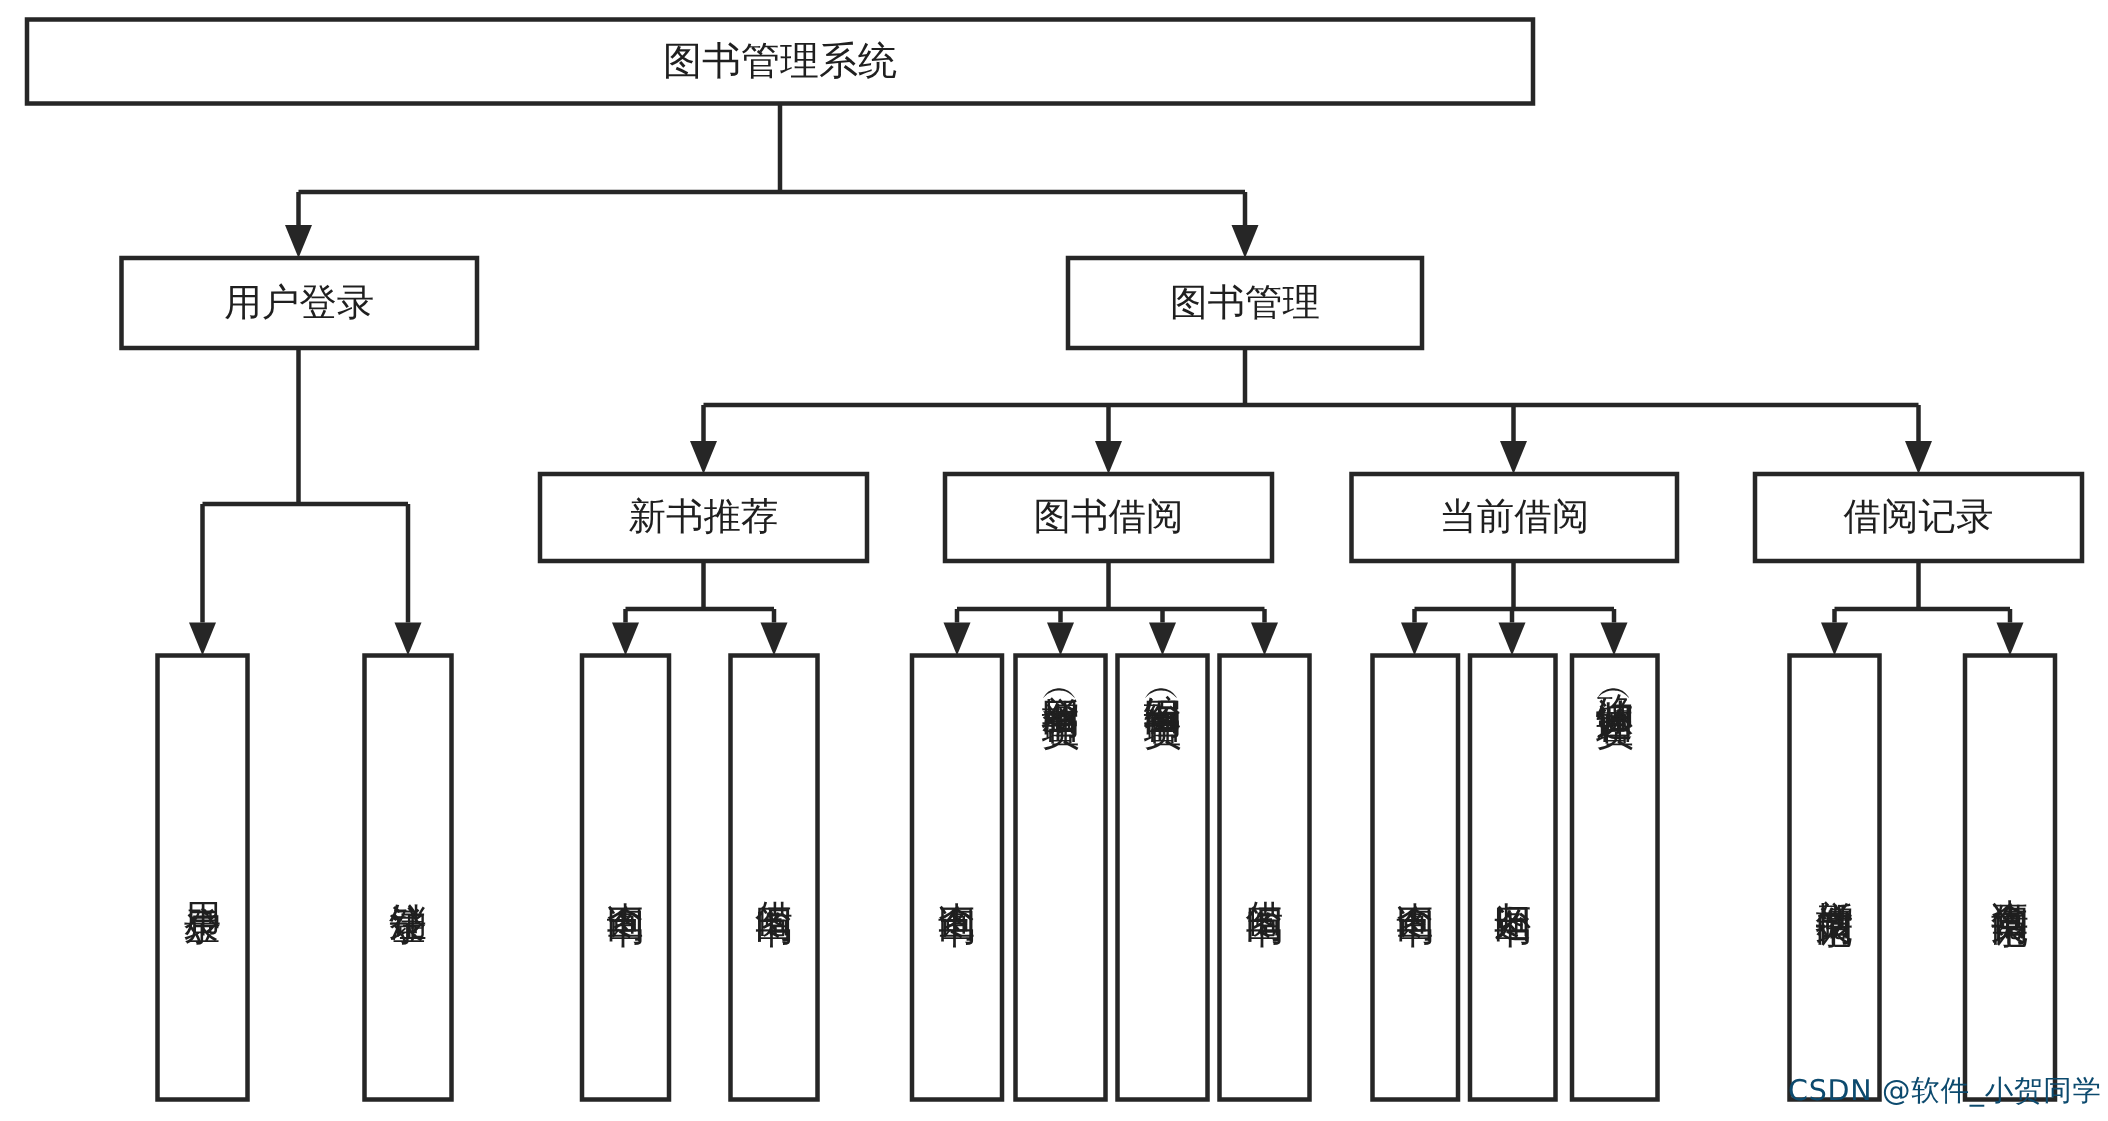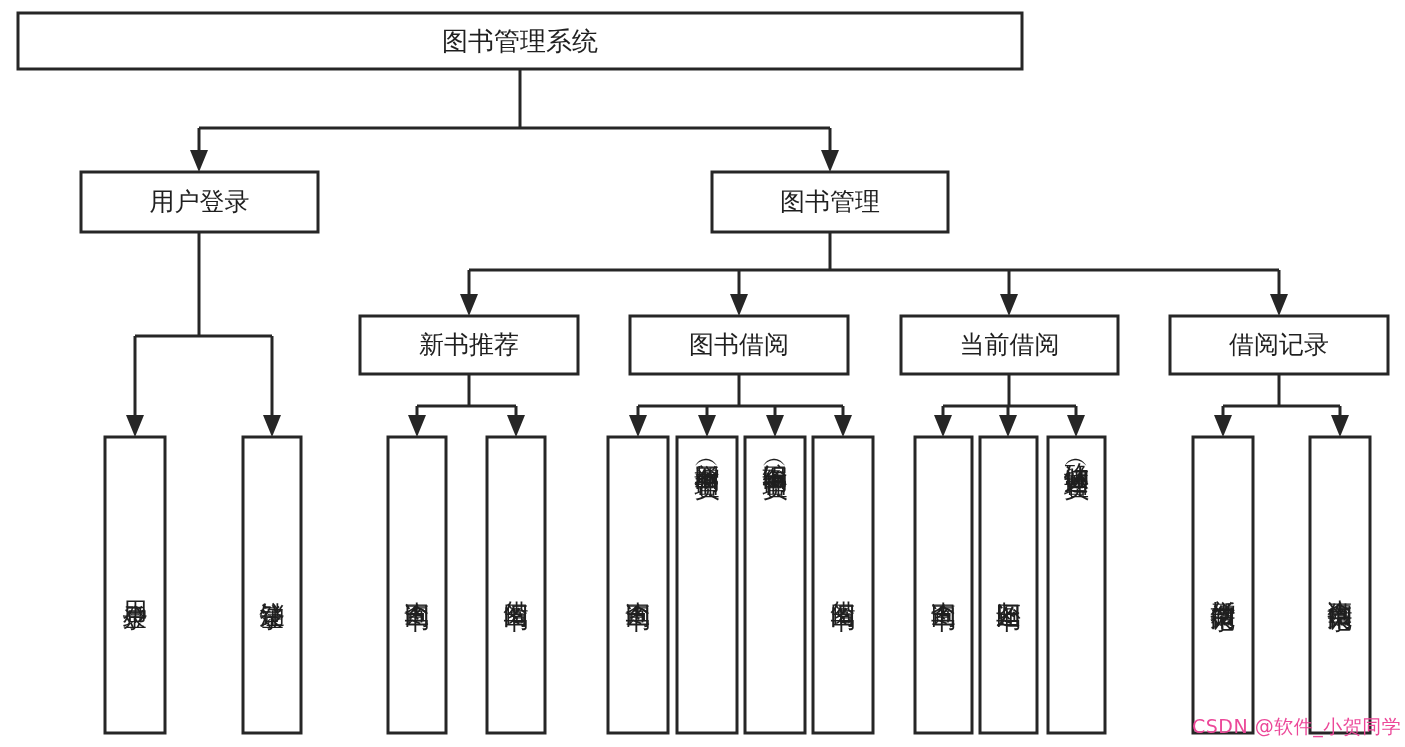--- a/index.html
+++ b/index.html
@@ -72,21 +72,21 @@
     line-height: 1.08;
     letter-spacing: 2px;
     color: #1f1f1f;
     white-space: nowrap;
     text-align: start;
   }
   .watermark {
     position: absolute;
     font-family: "DejaVu Sans", "Liberation Sans", sans-serif;
     font-size: 19px;
-    color: #ec4899;
+    color: #0c4a6e;
     white-space: nowrap;
     letter-spacing: 0.5px;
   }
 </style>
 </head>
 <body>
 
 <div id="diagram-root">
   <svg class="diagram-canvas" id="diagram-canvas" viewBox="0 0 1405 747">
       <g>

